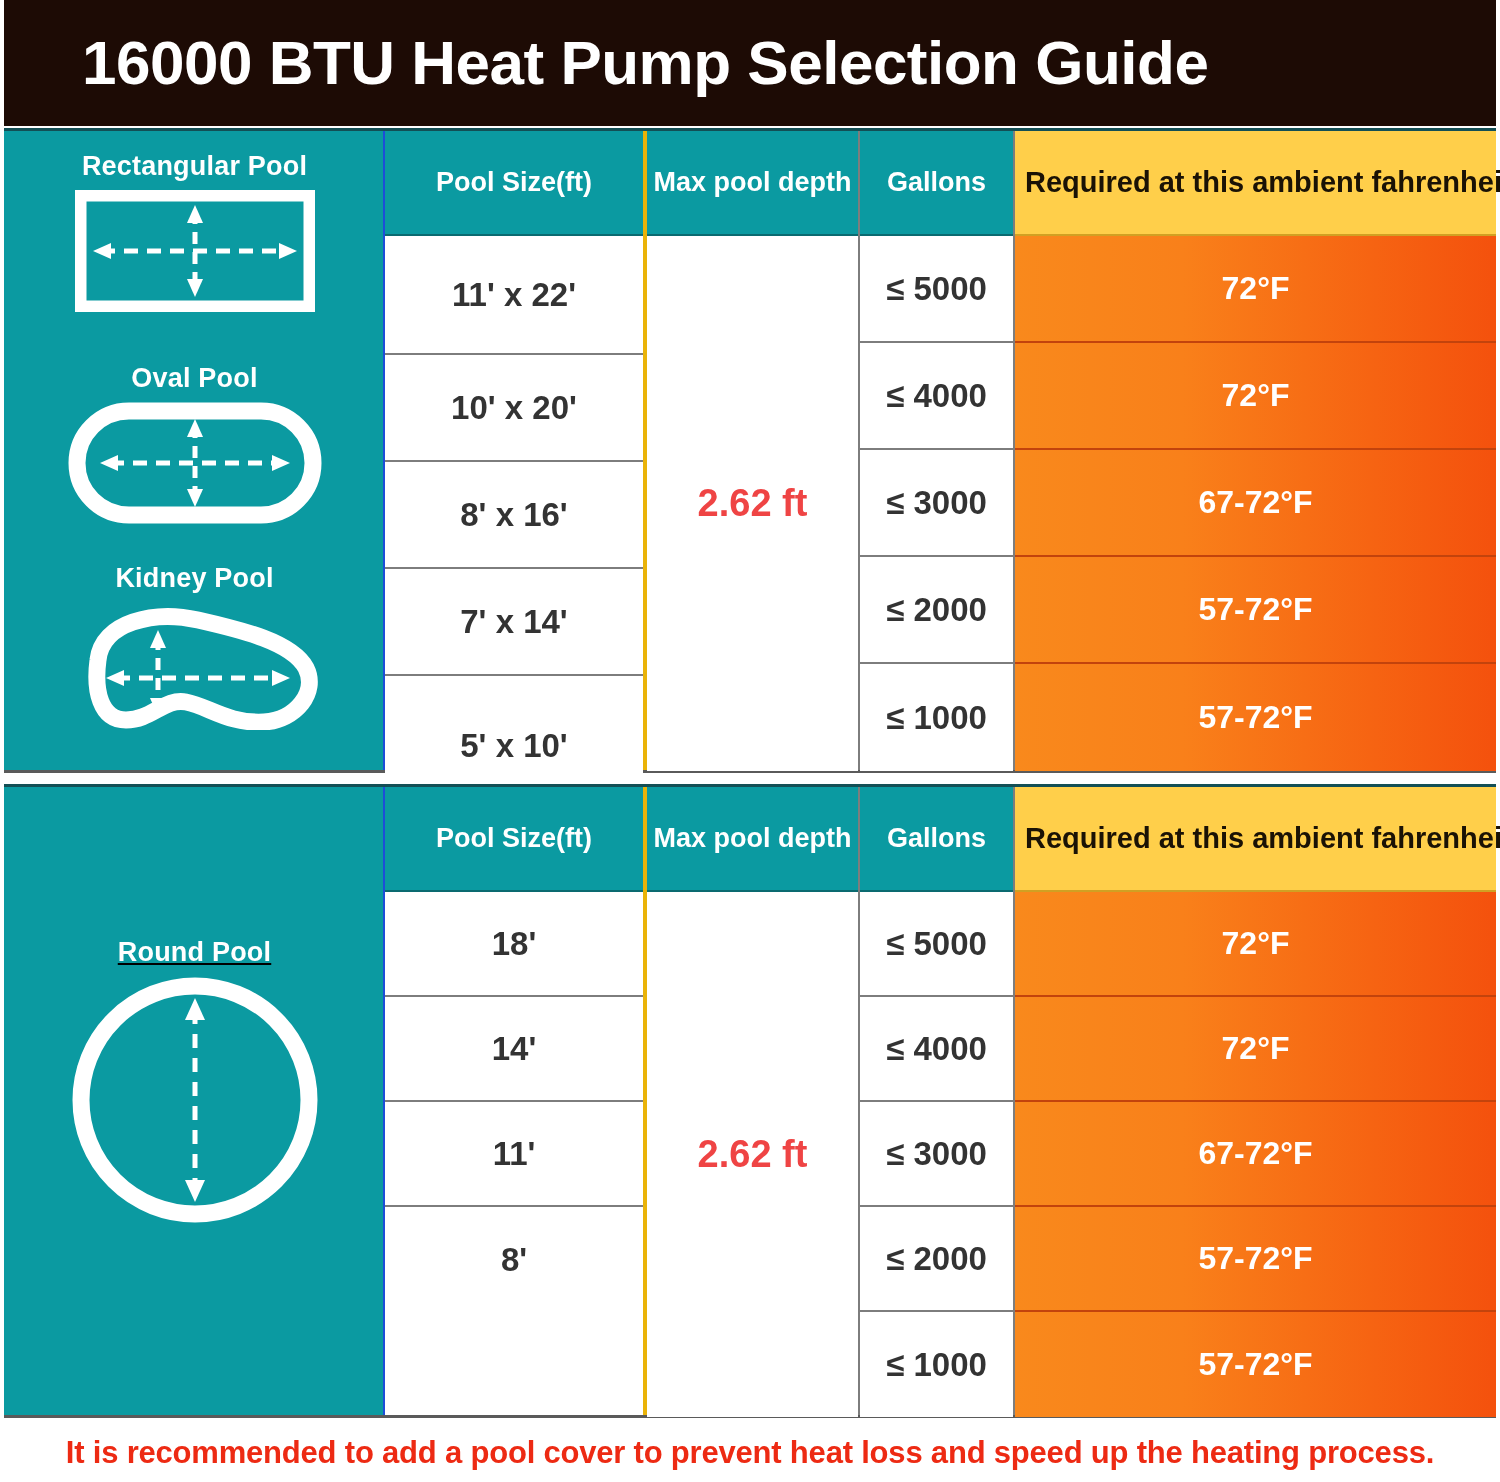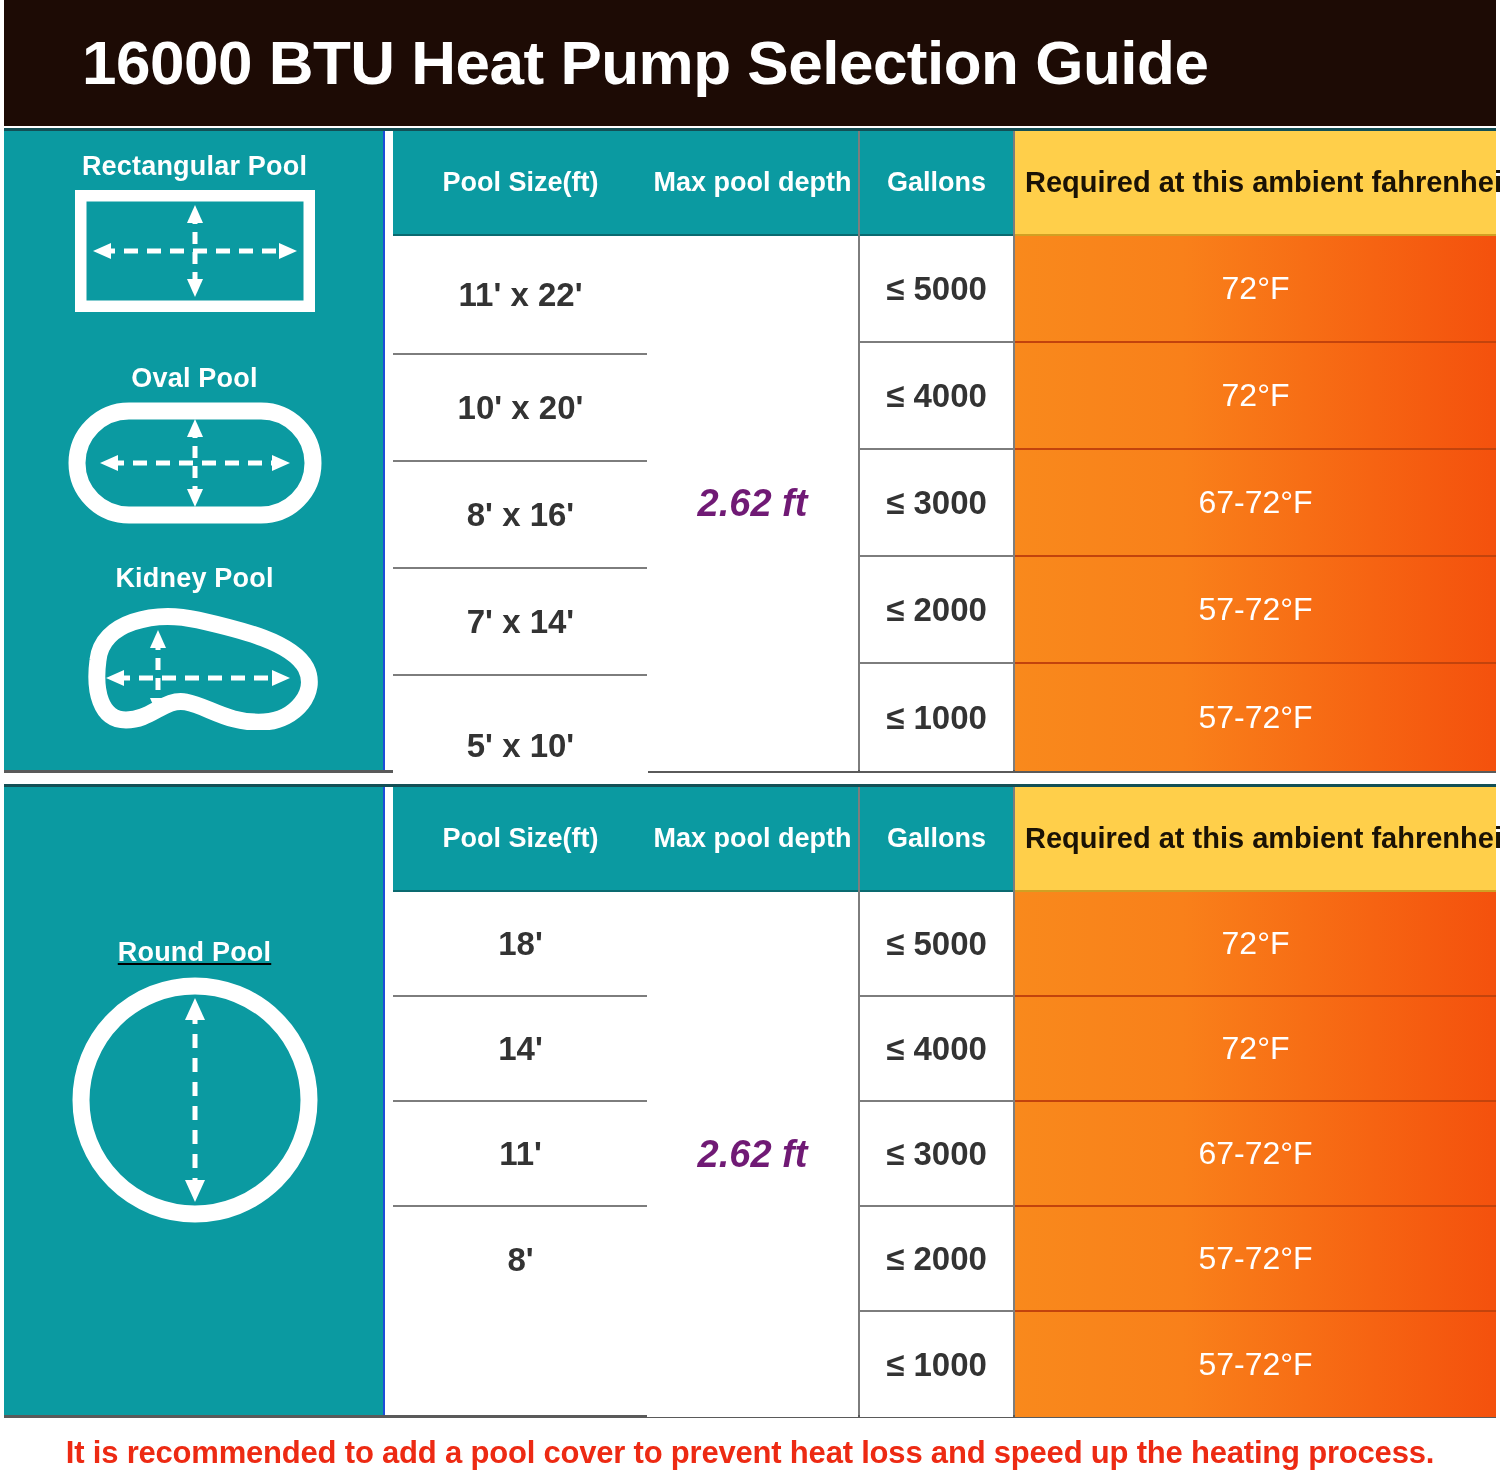--- a/index.html
+++ b/index.html
@@ -99,21 +99,21 @@
     top: 0;
     right: 0;
     height: 100%;
   }
   .col {
     position: absolute;
     top: 0;
     height: 100%;
     box-sizing: border-box;
   }
-  .col-size  { left: 8px;   width: 262px; border-right: 7px solid #eab308; text-align: right; }
+  .col-size  { left: 0px;   width: 262px; border-right: 4px solid #eab308; text-align: right; }
   .col-depth { left: 262px; width: 213px; border-right: 2px solid #7d7d7d; }
   .col-gal   { left: 475px; width: 155px; border-right: 2px solid #7d7d7d; }
   .col-temp  { left: 630px; width: 481px; }
 
   .hdr {
     height: 105px;
     display: flex;
     align-items: center;
     justify-content: center;
     box-sizing: border-box;
@@ -145,34 +145,33 @@
     box-sizing: border-box;
     white-space: nowrap;
   }
   .cell:last-child { border-bottom: none; }
 
   .merged {
     display: flex;
     align-items: center;
     justify-content: center;
     background: #ffffff;
-    color: #701a75;
+    color: #ef4444;
     font-size: 38px;
     font-weight: 700;
     box-sizing: border-box;
-    font-style: italic;
   }
 
   .temp-cell {
     display: flex;
     align-items: center;
     justify-content: center;
     color: #ffffff;
     font-size: 32px;
-    font-weight: 400;
+    font-weight: 700;
     background: linear-gradient(to right, #f9891c 0%, #f9801a 35%, #f4510d 100%);
     border-bottom: 2px solid #c3430c;
     box-sizing: border-box;
     white-space: nowrap;
   }
   .temp-cell:last-child { border-bottom: none; }
 
   
   .footer {
     position: absolute;

